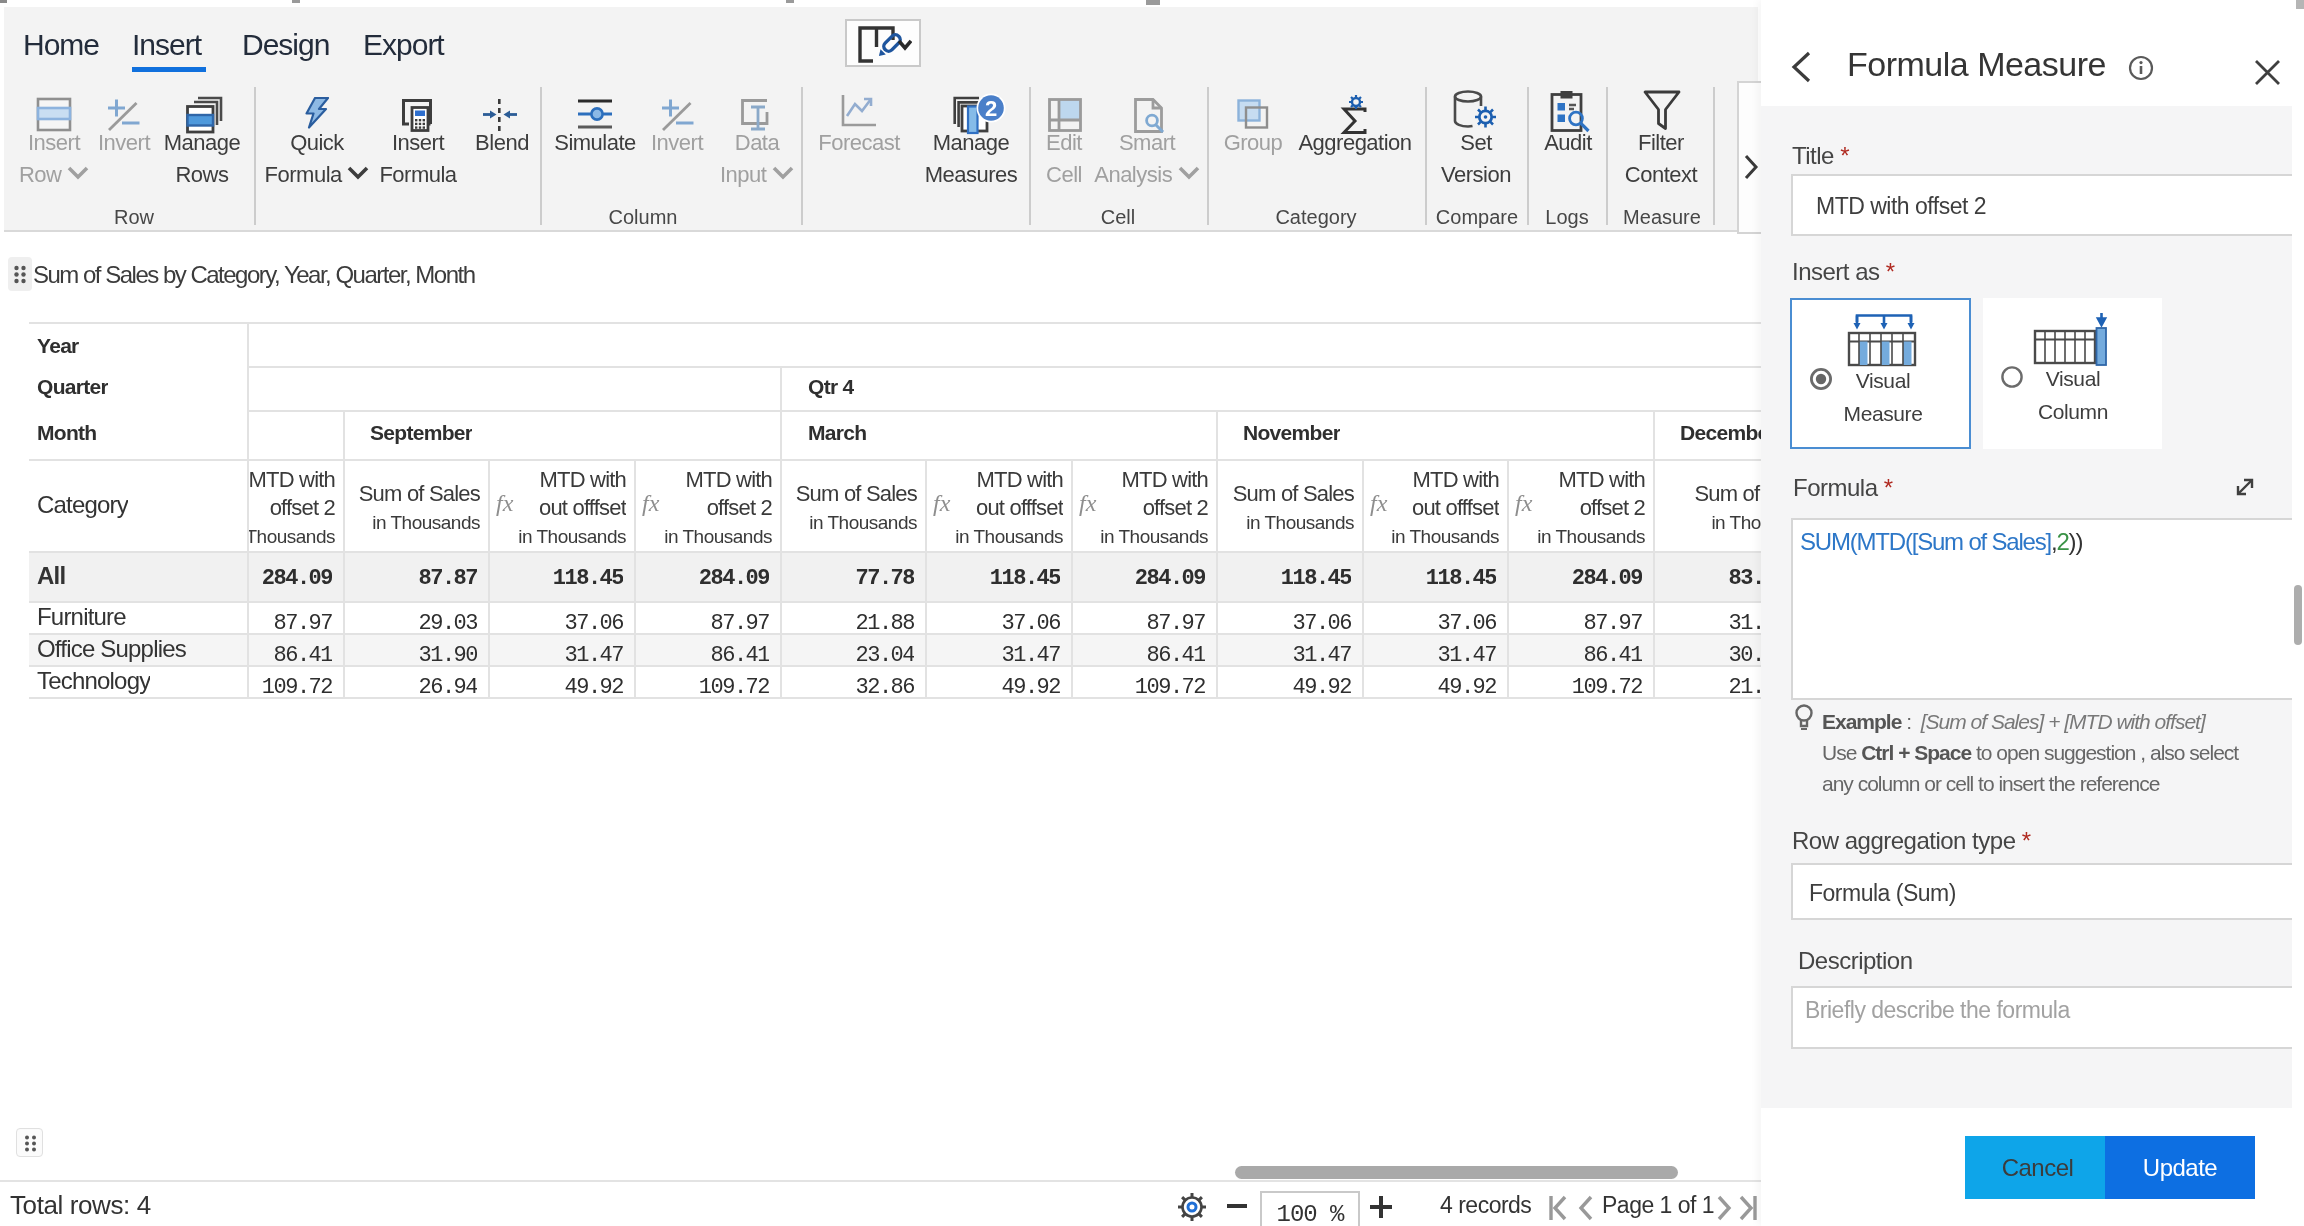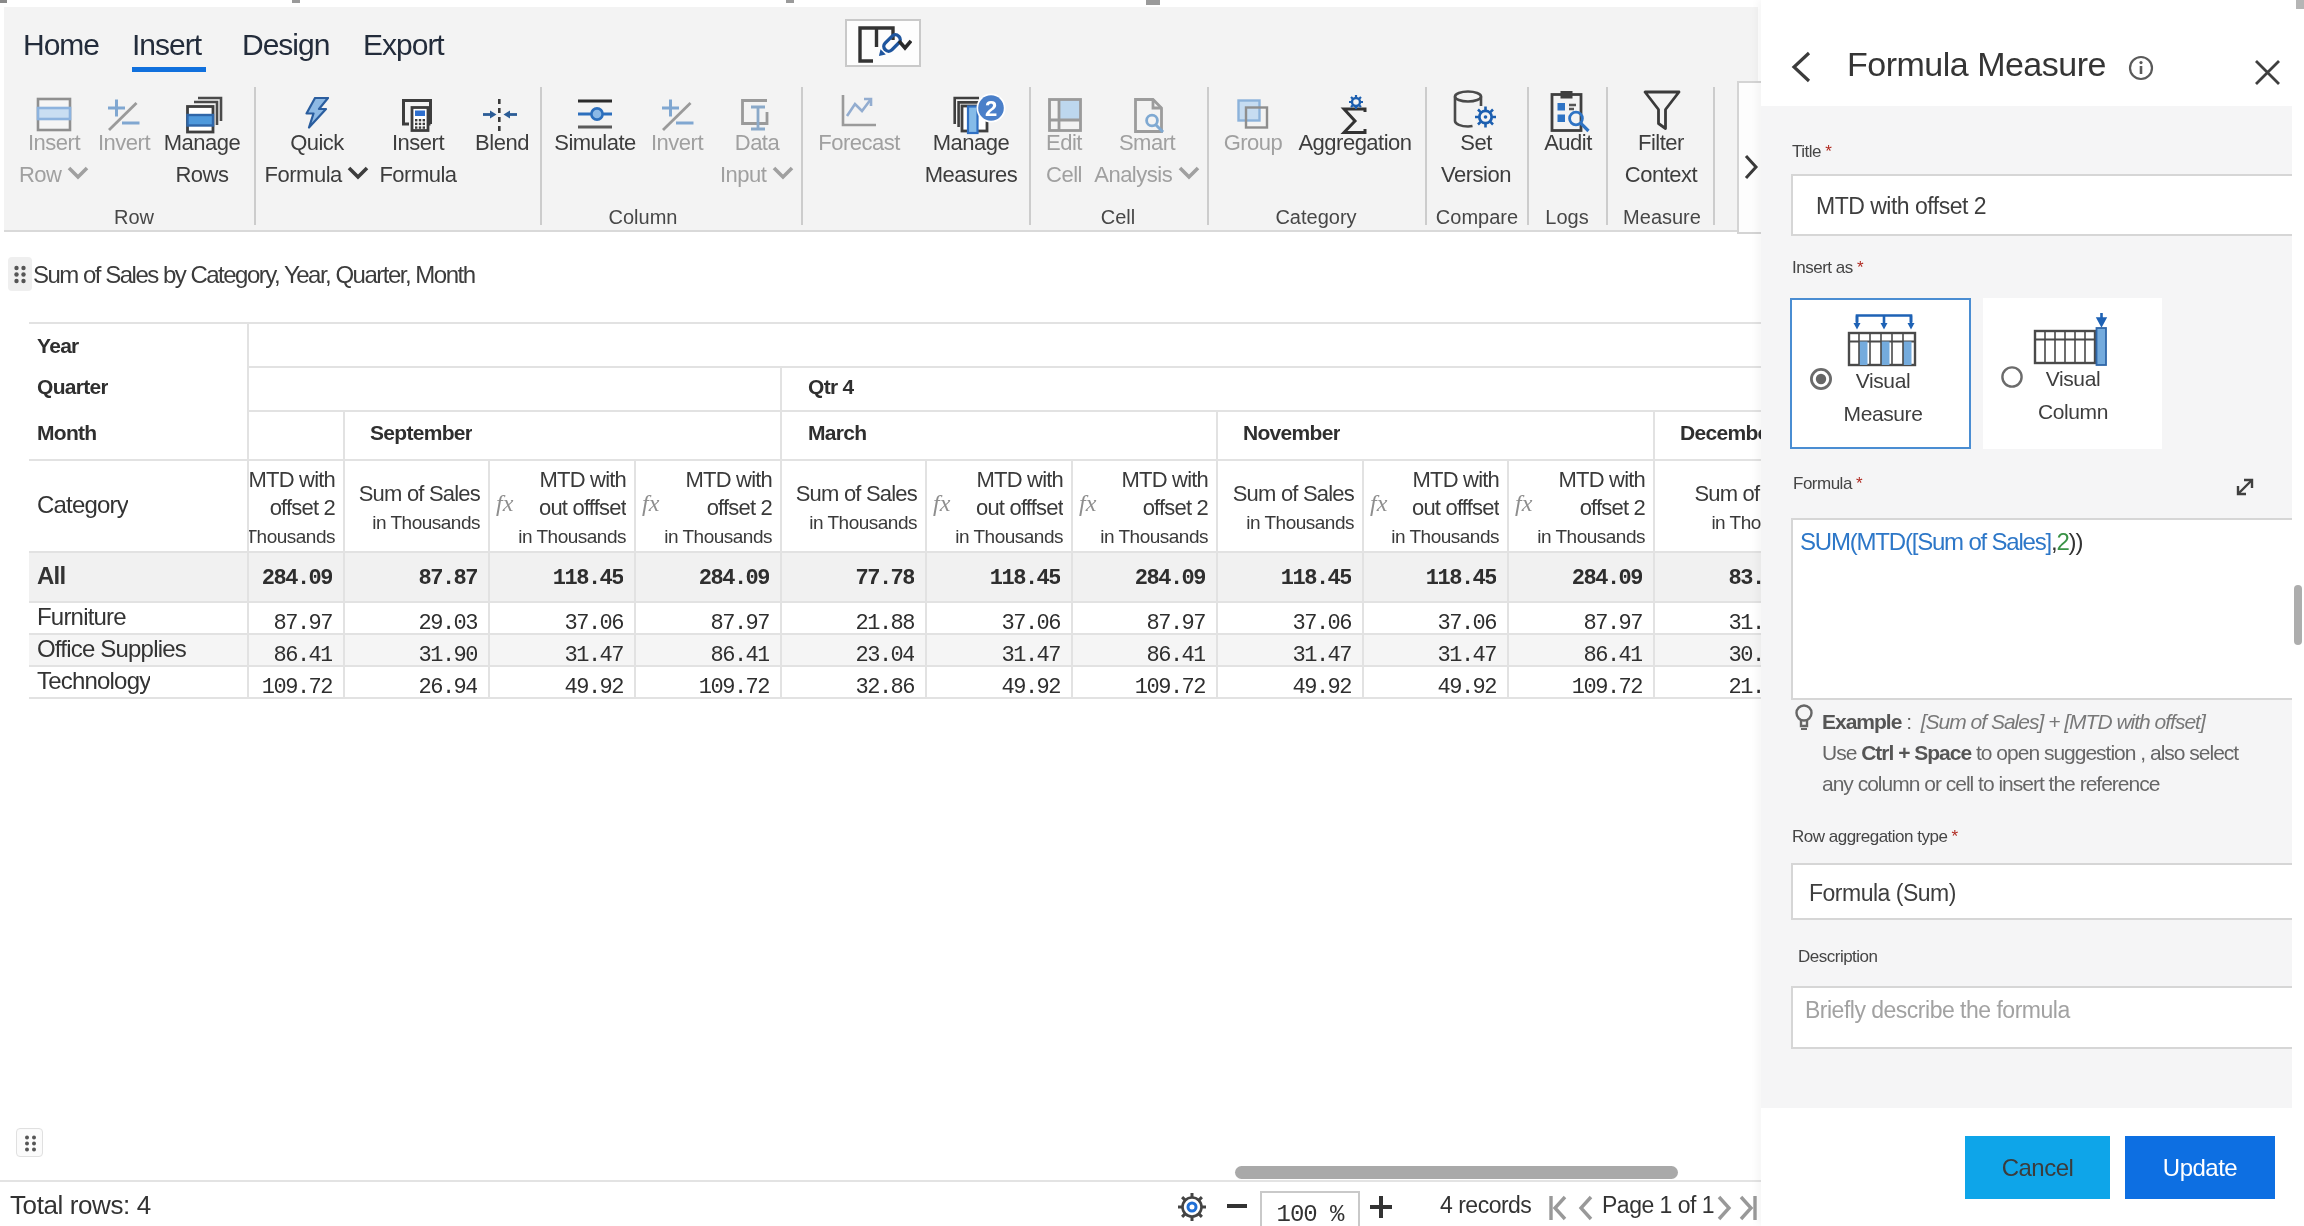--- a/index.html
+++ b/index.html
@@ -30,21 +30,21 @@
 .num { font-family:"Liberation Mono",monospace; font-size:22px; letter-spacing:-1.5px; color:#2e2e2e; text-align:right; line-height:26px; }
 .fx { position:absolute; font-family:"Liberation Serif",serif; font-style:italic; font-size:24px; color:#8e8e8e; }
 
 #hthumb { position:absolute; left:1235px; top:1166px; width:443px; height:13px; background:#a9a9a9; border-radius:7px; }
 #statusline { position:absolute; left:0; top:1180px; width:1761px; height:2px; background:#e3e3e3; }
 .sbtext { position:absolute; font-size:23px; letter-spacing:-0.5px; color:#333; }
 
 #panel { position:absolute; left:1761px; top:0; width:543px; height:1226px; background:#f5f5f6; box-shadow:-3px 0 8px rgba(0,0,0,0.045); }
 #panelhead { position:absolute; left:0; top:0; width:543px; height:106px; background:#fff; }
 #panelfoot { position:absolute; left:0; top:1108px; width:543px; height:118px; background:#fff; }
-.plbl { position:absolute; font-size:17px; letter-spacing:-0.5px; color:#454545; }
+.plbl { position:absolute; font-size:24px; letter-spacing:-0.5px; color:#454545; }
 .req { color:#b02a21; }
 .pinput { position:absolute; left:30px; width:569px; background:#fff; border:2px solid #d6d6d6; }
 .card { position:absolute; top:298px; width:180px; height:151px; background:#fff; }
 .btn { position:absolute; top:28px; height:63px; font-size:24px; letter-spacing:-0.5px; text-align:center; line-height:63px; }
 </style>
 </head>
 <body>
 <div id="page">
   <div id="ribbon">
     <div class="tab" style="left:19px;">Home</div>
@@ -506,21 +506,21 @@
     </div>
     <div class="plbl" style="left:37px;top:947px;">Description</div>
     <div class="pinput" style="top:986px;height:63px;">
       <div class="abs" style="left:12px;top:9px;font-size:23px;letter-spacing:-0.5px;color:#a2a2a2;">Briefly describe the formula</div>
       <svg class="abs" style="right:4px;bottom:4px;" width="14" height="14" viewBox="0 0 14 14">
           <path d="M2 12 L12 2 M7 12 L12 7" stroke="#888" stroke-width="1.6"></path>
         </svg>
     </div>
     <div id="panelfoot">
       <div class="btn" style="left:204px;width:145px;background:#0ea5e9;color:#3c3c3c;">Cancel</div>
-      <div class="btn" style="left:364px;width:150px;background:#0d6fe2;color:#fff;">Update</div>
+      <div class="btn" style="left:344px;width:150px;background:#0d6fe2;color:#fff;">Update</div>
     </div>
     <div class="abs" style="left:531px;top:106px;width:12px;height:1002px;background:#fff;"></div>
     <div class="abs" style="left:533px;top:585px;width:8px;height:60px;background:#adadad;border-radius:4px;"></div>
   </div>
 
   <div class="abs" style="left:0;top:0;width:7px;height:3px;background:#8a8a8a;"></div>
   <div class="abs" style="left:292px;top:0;width:8px;height:3px;background:#9a9a9a;"></div>
   <div class="abs" style="left:786px;top:0;width:8px;height:3px;background:#9a9a9a;"></div>
   <div class="abs" style="left:1146px;top:0;width:14px;height:5px;background:#9a9a9a;"></div>
   <div class="abs" style="left:2296px;top:0;width:8px;height:9px;background:#b5b5b5;"></div>

